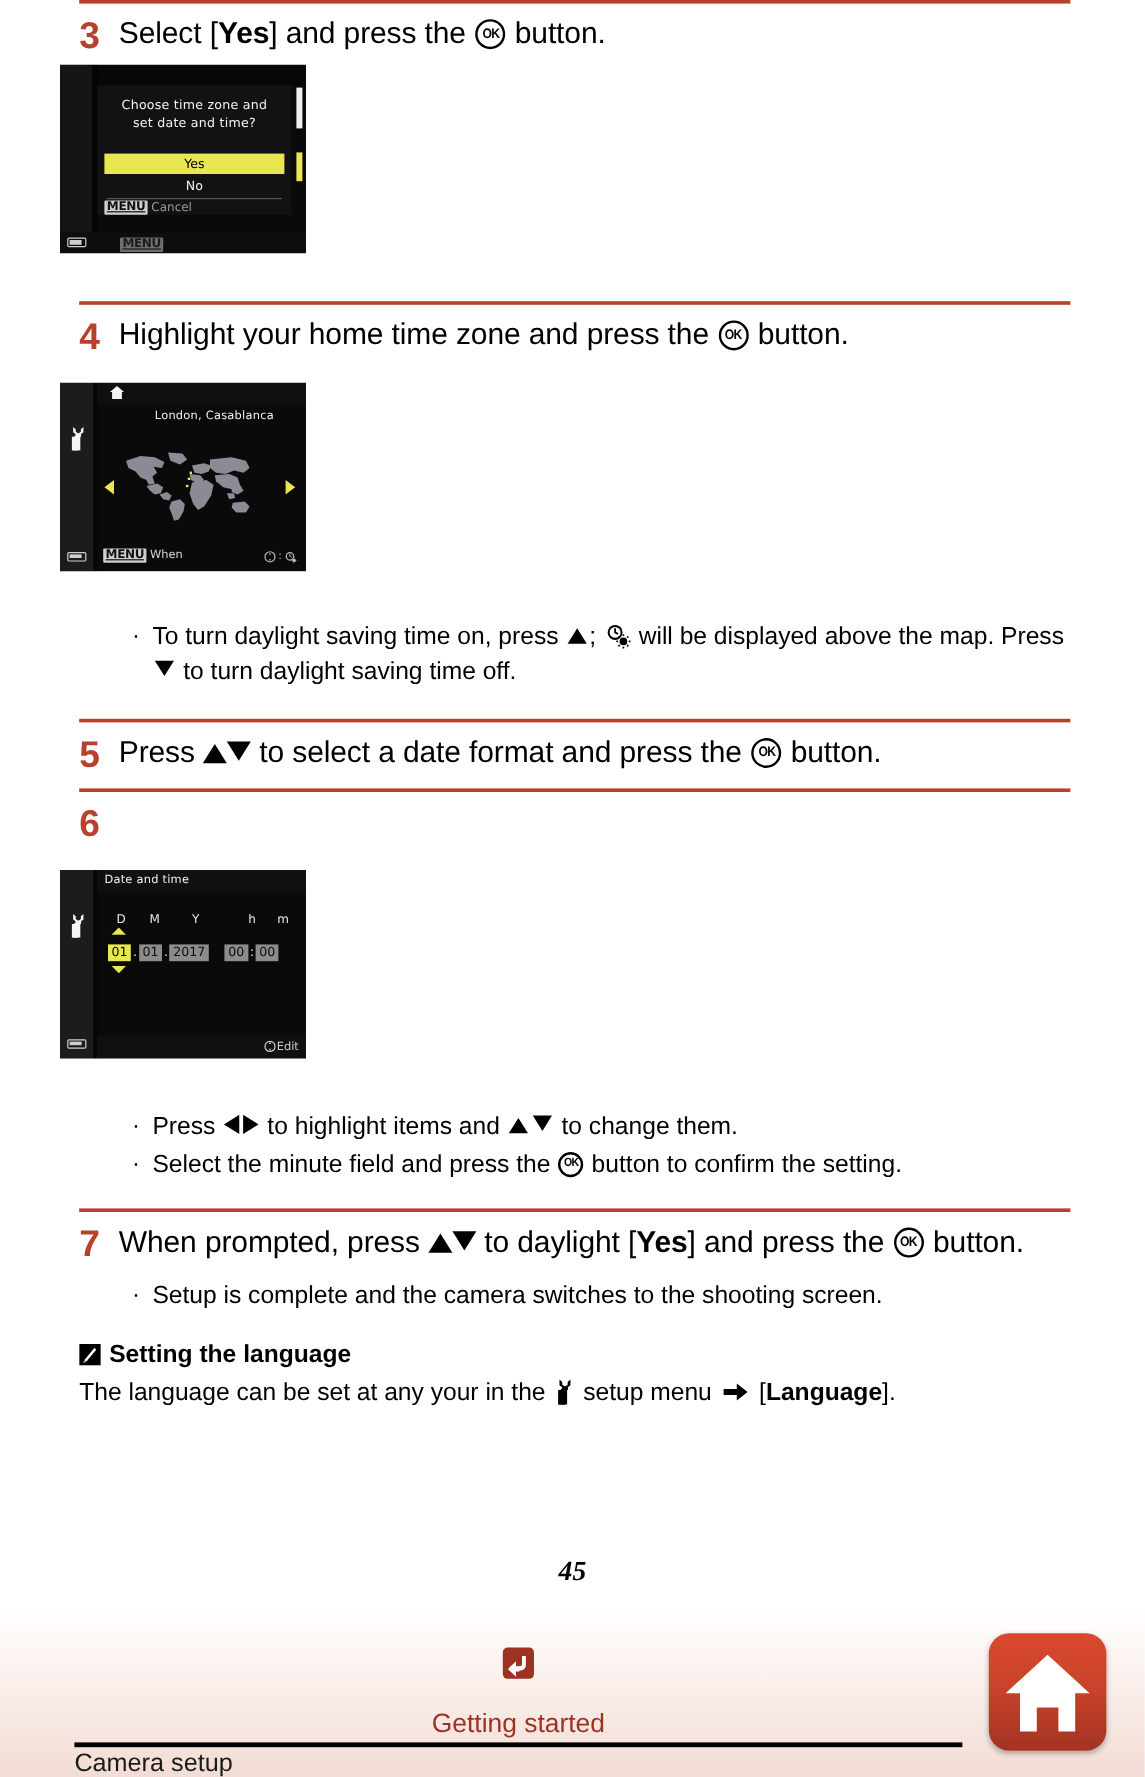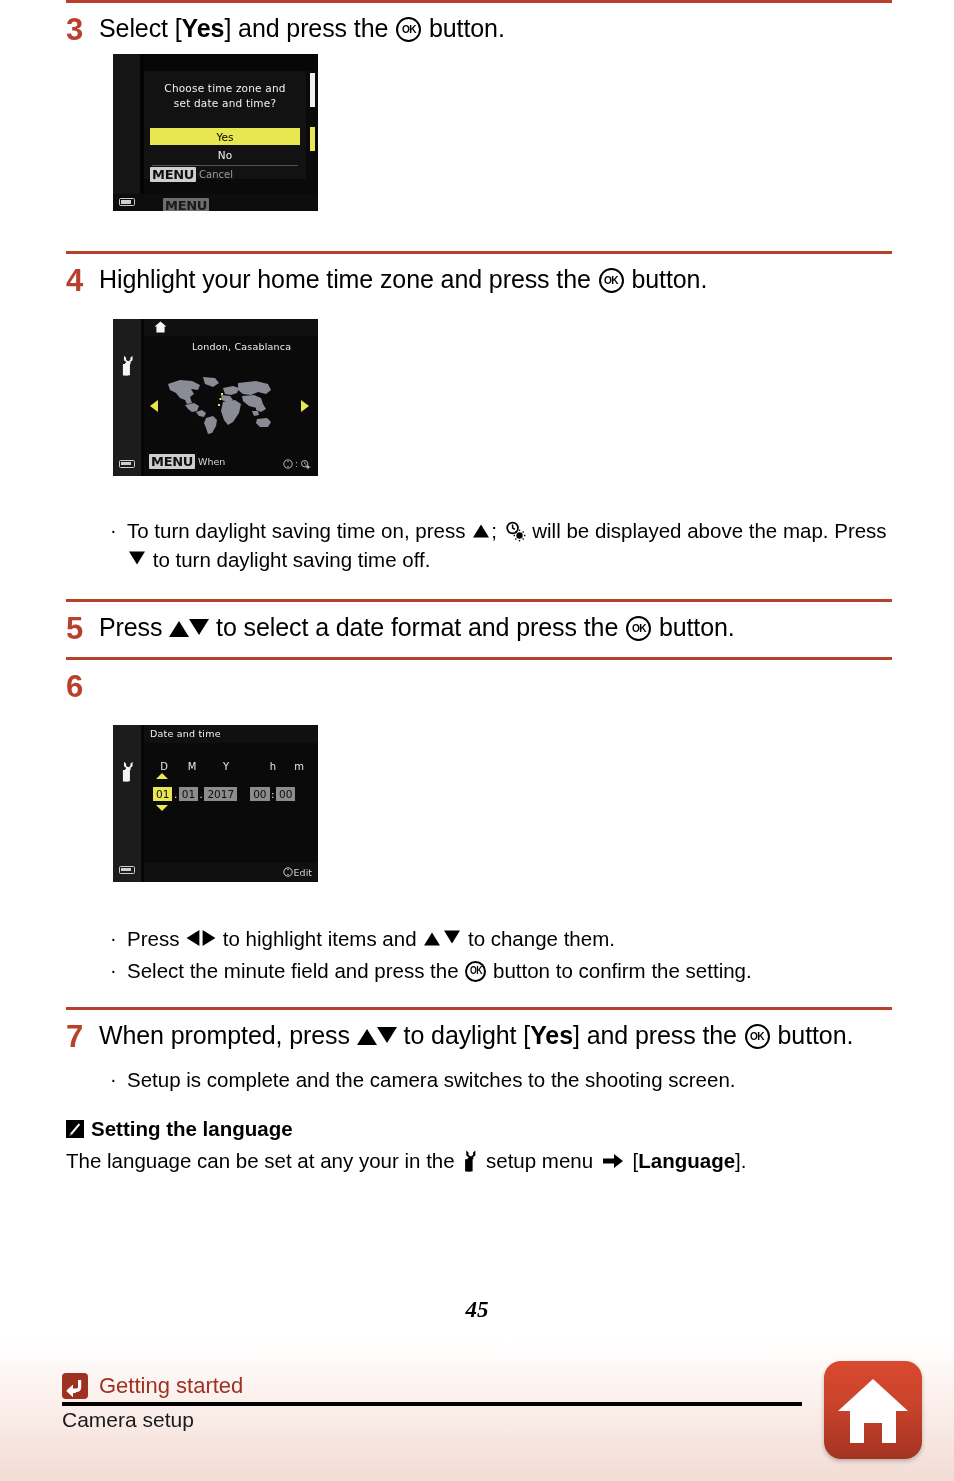--- a/index.html
+++ b/index.html
@@ -150,21 +150,21 @@
     margin-bottom: 2px;
   }
   .bullet .dot {
     flex: 0 0 17px;
     font-size: 20px;
     line-height: 1.46;
   }
   .bullet .btext { flex: 1; }
 
   
-  .shot-wrap { padding-left: 113px; }
+  .shot-wrap { padding-left: 50px; }
 
   .shot {
     width: 205px;
     height: 157px;
     background: #0a0a0a;
     position: relative;
     overflow: hidden;
     font-family: "DejaVu Sans", sans-serif;
   }
 
@@ -225,27 +225,28 @@
   }
   .s1-bottom {
     position: absolute; left: 0; bottom: 0; width: 100%; height: 17px;
     background: #0d0d0d;
   }
 
   .menu-chip {
     display: inline-block;
     background: #cfcfcf;
     color: #101010;
-    font-size: 13px;
+    font-size: 10px;
     font-weight: bold;
     padding: 1px 2px;
     border-radius: 1px;
     letter-spacing: -0.3px;
     line-height: 1;
     font-family: "DejaVu Sans", sans-serif;
+    text-decoration: underline;
   }
   .menu-chip.dim { background: #6e6e6e; color: #1a1a1a; }
 
   .batt {
     display: inline-block;
     width: 16px; height: 8px;
     border: 1.3px solid #cfcfcf;
     border-radius: 1.5px;
     position: relative;
     box-sizing: border-box;
@@ -391,22 +392,23 @@
   }
   .footer {
     position: absolute;
     left: 0; right: 0; bottom: 0; height: 140px;
     background: linear-gradient(to bottom, #ffffff 0%, #fbf0ec 42%, #f2dcd4 100%);
   }
   .footer-inner {
     position: absolute; left: 62px; top: 32px; width: 740px;
   }
   .crumb-top {
-    display: flex; align-items: center; gap: 11px;
+    display: flex; align-items: center; gap: 24px;
     margin-bottom: 2px;
+    flex-direction: column;
   }
   .back-badge {
     width: 26px; height: 26px;
     background: #9d3122;
     border-radius: 4px;
     position: relative;
     flex: 0 0 26px;
   }
   .crumb-label {
     color: #9d3122; font-size: 22px;

